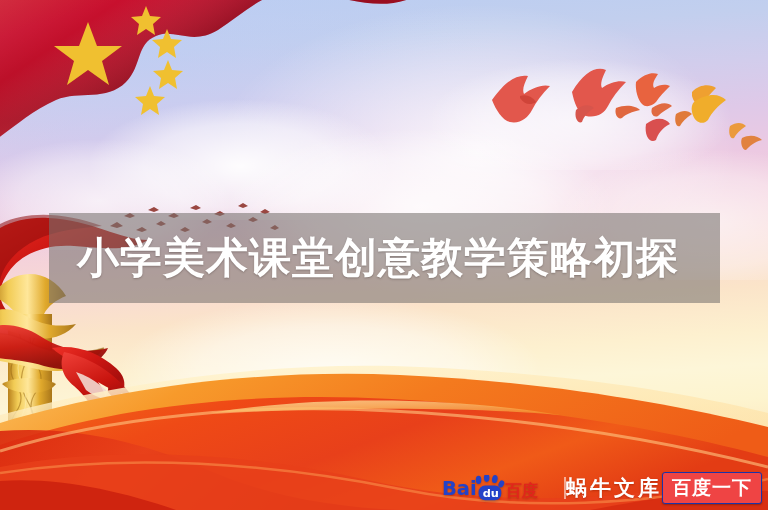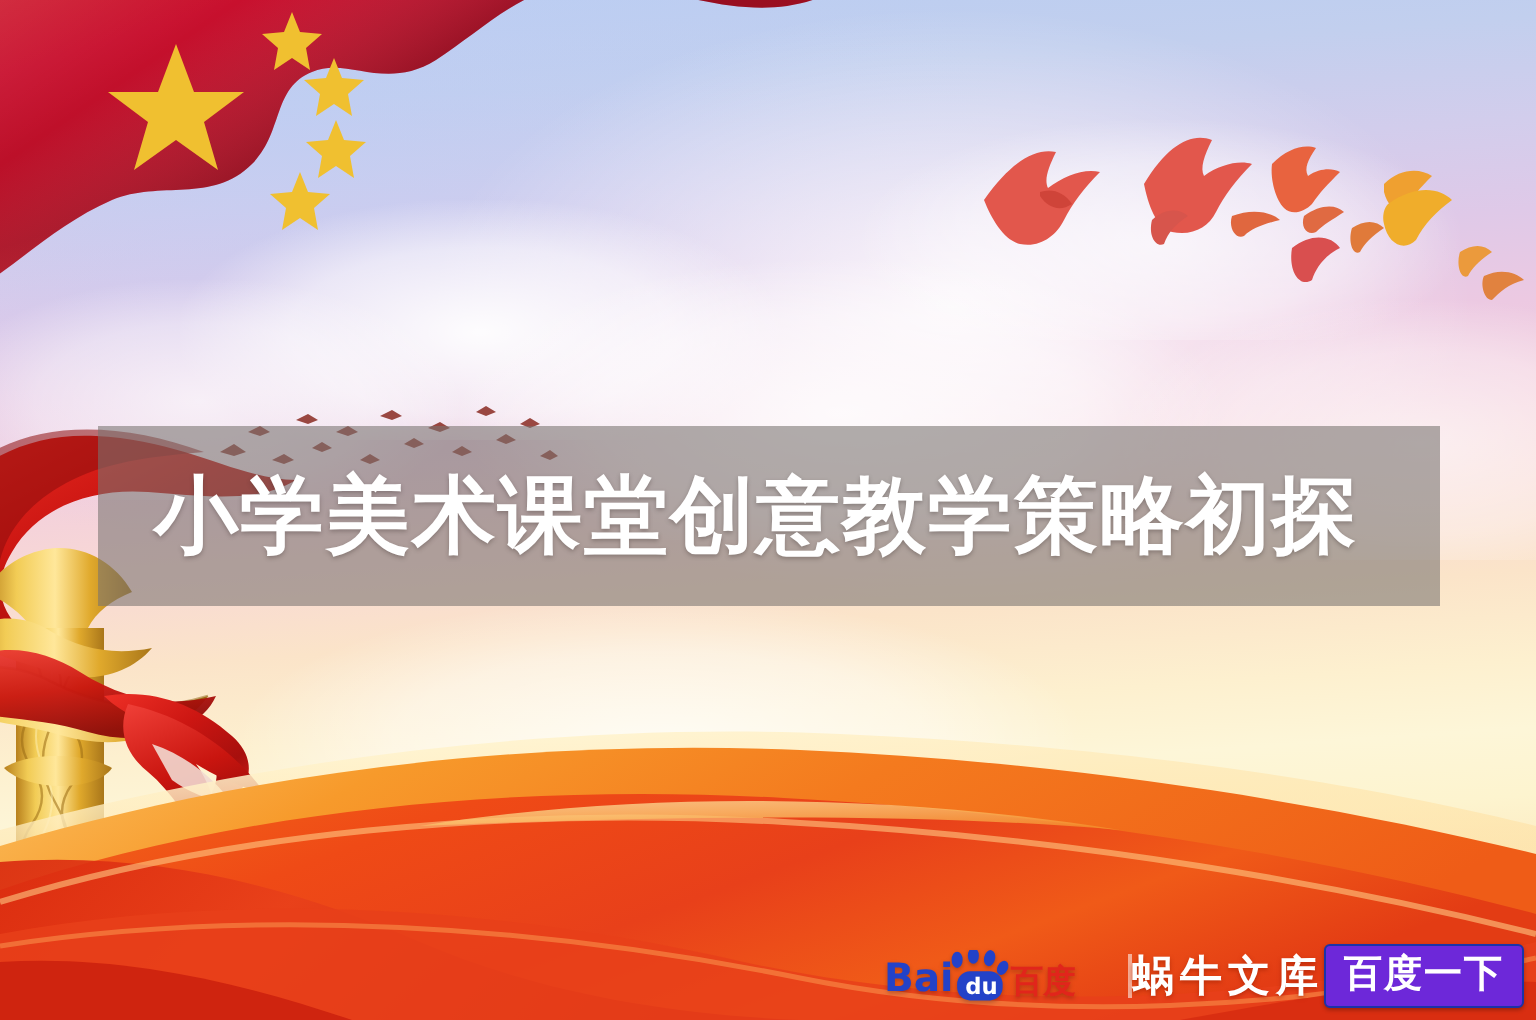--- a/index.html
+++ b/index.html
@@ -121,21 +121,21 @@
     font-size:21px;
     font-weight:bold;
     letter-spacing:3px;
     line-height:1;
     text-shadow:0 1px 2px rgba(150,30,0,0.55);
     font-family:"DejaVu Sans","Liberation Sans", sans-serif;
   }
 
   
   .wm-button {
-    background:#6d28d9;
+    background:#ef4444;
     color:#ffffff;
     font-size:19px;
     font-weight:bold;
     letter-spacing:1px;
     line-height:1;
     padding:5px 9px 6px;
     border-radius:3px;
     border:1px solid #1a33a8;
     box-shadow:0 1px 2px rgba(0,0,0,0.3);
     cursor:pointer;

